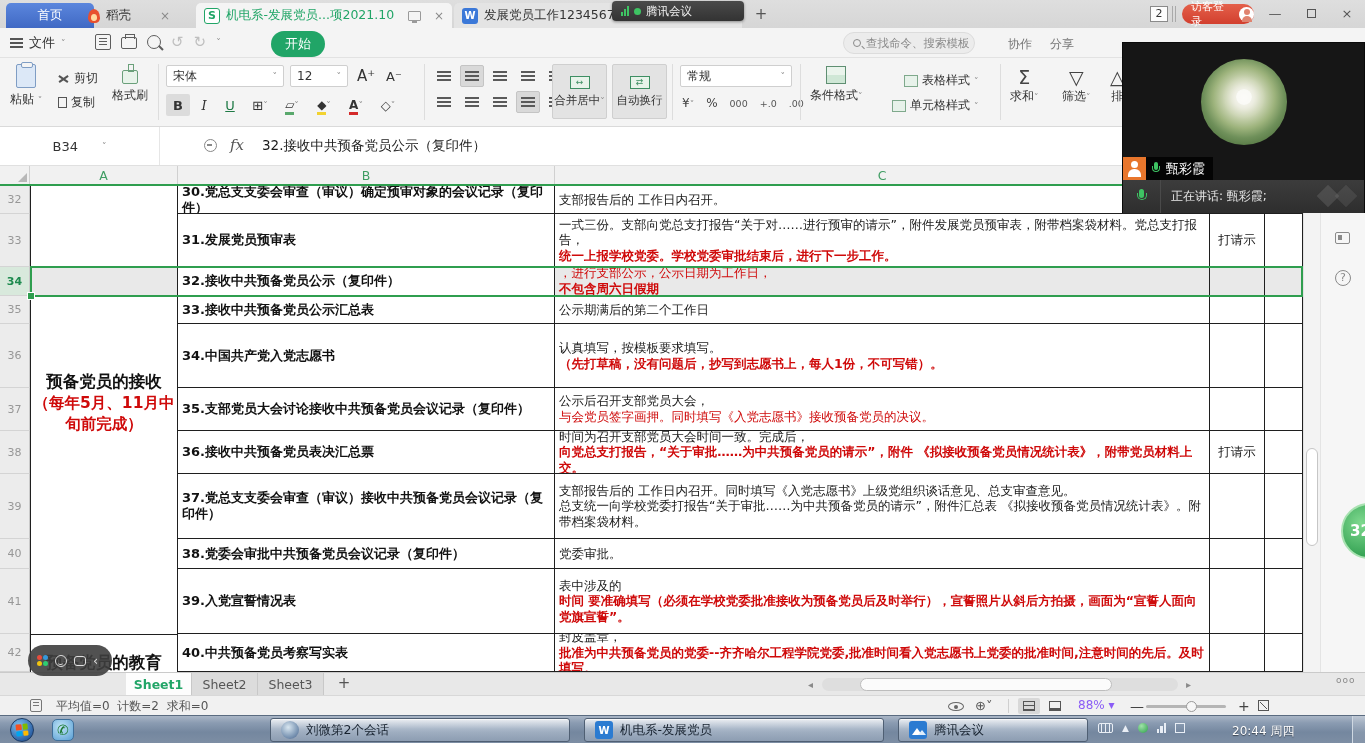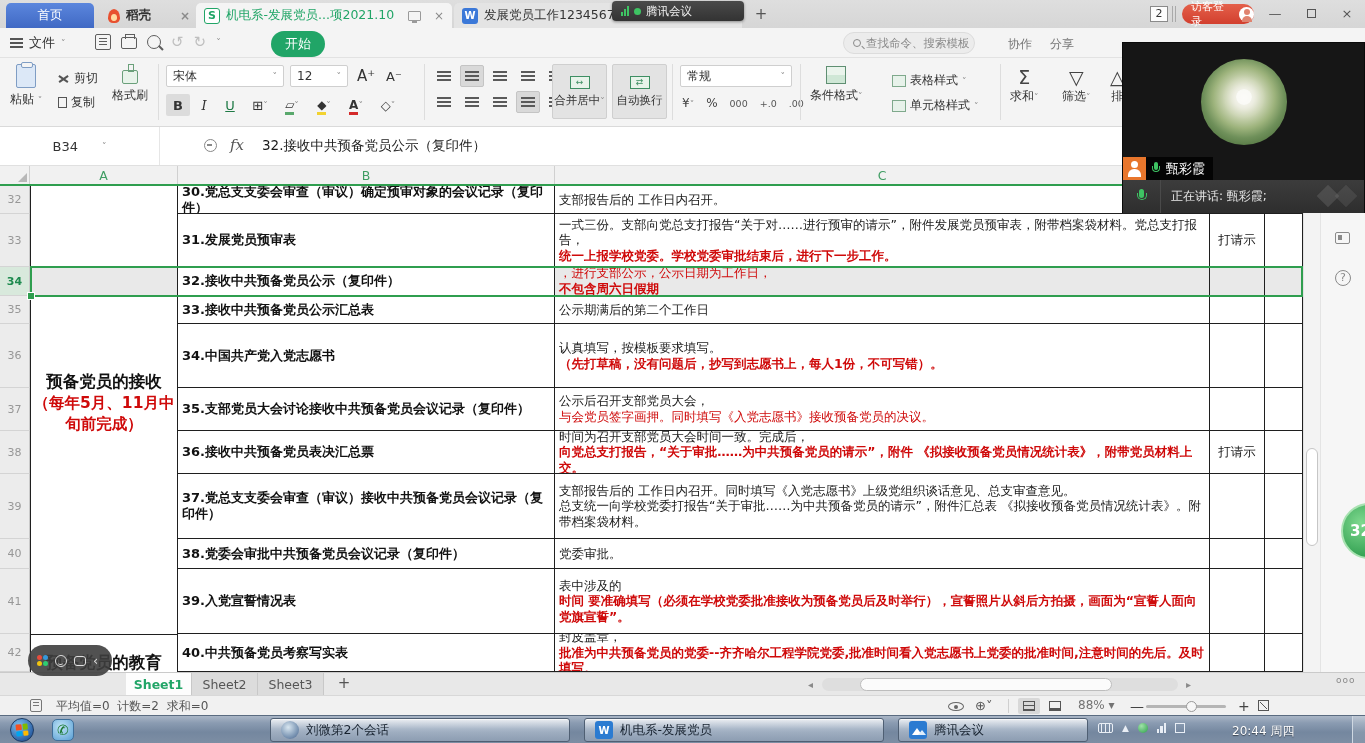--- a/index.html
+++ b/index.html
@@ -3,21 +3,21 @@
 <meta charset="utf-8">
 <style>
   * { margin:0; padding:0; box-sizing:border-box; }
   html,body { width:1365px; height:743px; overflow:hidden; }
   body { position:relative; font-family:"DejaVu Sans","Liberation Sans",sans-serif; background:#fff; font-size:13px; cursor:default; }
 
   
   #titlebar { position:absolute; left:0; top:0; width:1365px; height:28px; background:linear-gradient(#dedede,#d6d6d6); }
   .tab { position:absolute; top:3px; height:25px; display:flex; align-items:center; gap:6px; font-size:12.5px; padding:0 8px; border-radius:5px 5px 0 0; }
   .tab-home { left:6px; width:88px; justify-content:center; background:linear-gradient(#5b86dd,#4069c4); color:#fff; }
-  .tab-shell { left:100px; width:98px; color:#333;font-weight:bold; }
+  .tab-shell { left:80px; width:98px; color:#333; }
   .tab-active { left:196px; width:256px; background:#f4f4f4; color:#21a567; }
   .tab-docx { left:454px; width:288px; background:#e4e4e4; color:#333; }
   .tab-close { color:#8a8a8a; font-size:12px; margin-left:auto; }
   .flame-icon { width:12px; height:14px; background:#e8502f; border-radius:60% 60% 50% 50%/75% 75% 40% 40%; position:relative; }
   .flame-icon::after{content:'';position:absolute;left:3px;top:5px;width:6px;height:7px;background:#ffd9a0;border-radius:50% 50% 45% 45%;}
   .s-icon { width:16px; height:16px; border:1.5px solid #21a567; border-radius:3px; color:#21a567; font-weight:bold; font-size:11px; display:flex;align-items:center;justify-content:center; background:#fff; }
   .w-icon { width:16px; height:16px; background:#3b78d8; border-radius:3px; color:#fff; font-weight:bold; font-size:10px; display:flex;align-items:center;justify-content:center; }
   .screen-icon { width:13px; height:10px; border:1px solid #9a9a9a; border-radius:1px; position:relative; margin-left:auto; }
   .screen-icon::after{content:'';position:absolute;left:3px;bottom:-3px;width:5px;height:2px;background:#9a9a9a;}
   .tab-label { overflow:hidden; white-space:nowrap; }
@@ -190,21 +190,21 @@
   .status-icon::after{content:'';position:absolute;left:2px;top:2px;width:6px;height:1.3px;background:#777;box-shadow:0 3px 0 #777;}
   #status-stats { position:absolute; left:56px; top:2px; white-space:pre; }
   .eye-icon { position:absolute; left:948px; top:6px; width:16px; height:9px; border:1.4px solid #666; border-radius:50%; }
   .eye-icon::after{content:'';position:absolute;left:4.5px;top:1.5px;width:4px;height:4px;border-radius:50%;background:#666;}
   #target-btn { position:absolute; left:975px; top:2px; color:#555; font-size:13px; }
   #view-sep { position:absolute; left:1008px; top:3px; height:14px; width:1px; background:#cfcfcf; }
   .view-btn { position:absolute; top:2px; width:22px; height:16px; border-radius:2px; display:flex; align-items:center; justify-content:center; }
   .view-btn.on { background:#d8d8d8; }
   .vb-grid { width:12px; height:10px; border:1.2px solid #555; background:linear-gradient(#555 1px,transparent 1px) 0 3px/12px 4px repeat-y; }
   .vb-page { width:12px; height:10px; border:1.2px solid #555; border-bottom:3px solid #555; }
-  #zoom-label { position:absolute; left:1078px; top:2px; color:#737373; }
+  #zoom-label { position:absolute; left:1078px; top:2px; color:#8b5cf6; }
   #zoom-minus { position:absolute; left:1130px; top:2px; color:#444; font-size:14px; }
   #zoom-track { position:absolute; left:1146px; top:9px; width:80px; height:3px; background:#b5b5b5; border-radius:2px; }
   #zoom-thumb { position:absolute; left:40px; top:-4px; width:11px; height:11px; border-radius:50%; background:#f7f7f7; border:1px solid #999; }
   #zoom-plus { position:absolute; left:1238px; top:2px; color:#444; font-size:14px; }
   .expand-icon { position:absolute; left:1258px; top:4px; width:11px; height:11px; border:1.4px solid #555; position:absolute; }
   .expand-icon::after{content:'';position:absolute;left:1px;top:1px;width:7px;height:7px;background:linear-gradient(45deg,transparent 45%,#555 45%,#555 55%,transparent 55%);}
 
   
   #taskbar { position:absolute; left:0; top:715px; width:1365px; height:28px; background:linear-gradient(180deg,#aab6c6 0%,#8b9cb2 25%,#74879f 60%,#7d8ea4 100%); border-top:1px solid #5a6b80; z-index:80; }
   #start-orb { position:absolute; left:10px; top:2px; width:24px; height:24px; border-radius:50%; background:radial-gradient(circle at 35% 30%, #7cc0ee, #2f64a8 70%, #1d3b63); border:1px solid #1d3b63; display:flex; align-items:center; justify-content:center; }
@@ -415,21 +415,21 @@
     <span class="tinynum">000</span>
     <span class="tinynum">+.0</span>
     <span class="tinynum">.00</span>
   </div>
   <div class="rdiv" style="left:800px;"></div>
 
   <div class="bigbtn-col" style="left:810px;top:8px;">
     <span class="grid-icon"></span>
     <span><span>条件格式</span><span class="caret-down">˅</span></span>
   </div>
-  <div class="stylerows" style="left:892px;top:14px;">
+  <div class="stylerows" style="left:892px;top:14px;align-items:flex-end;">
     <span class="srow">
         <span class="sicon"></span>
         <span>表格样式</span>
         <span class="caret-down">˅</span>
       </span>
     <span class="srow">
         <span class="sicon"></span>
         <span>单元格样式</span>
         <span class="caret-down">˅</span>
       </span>

